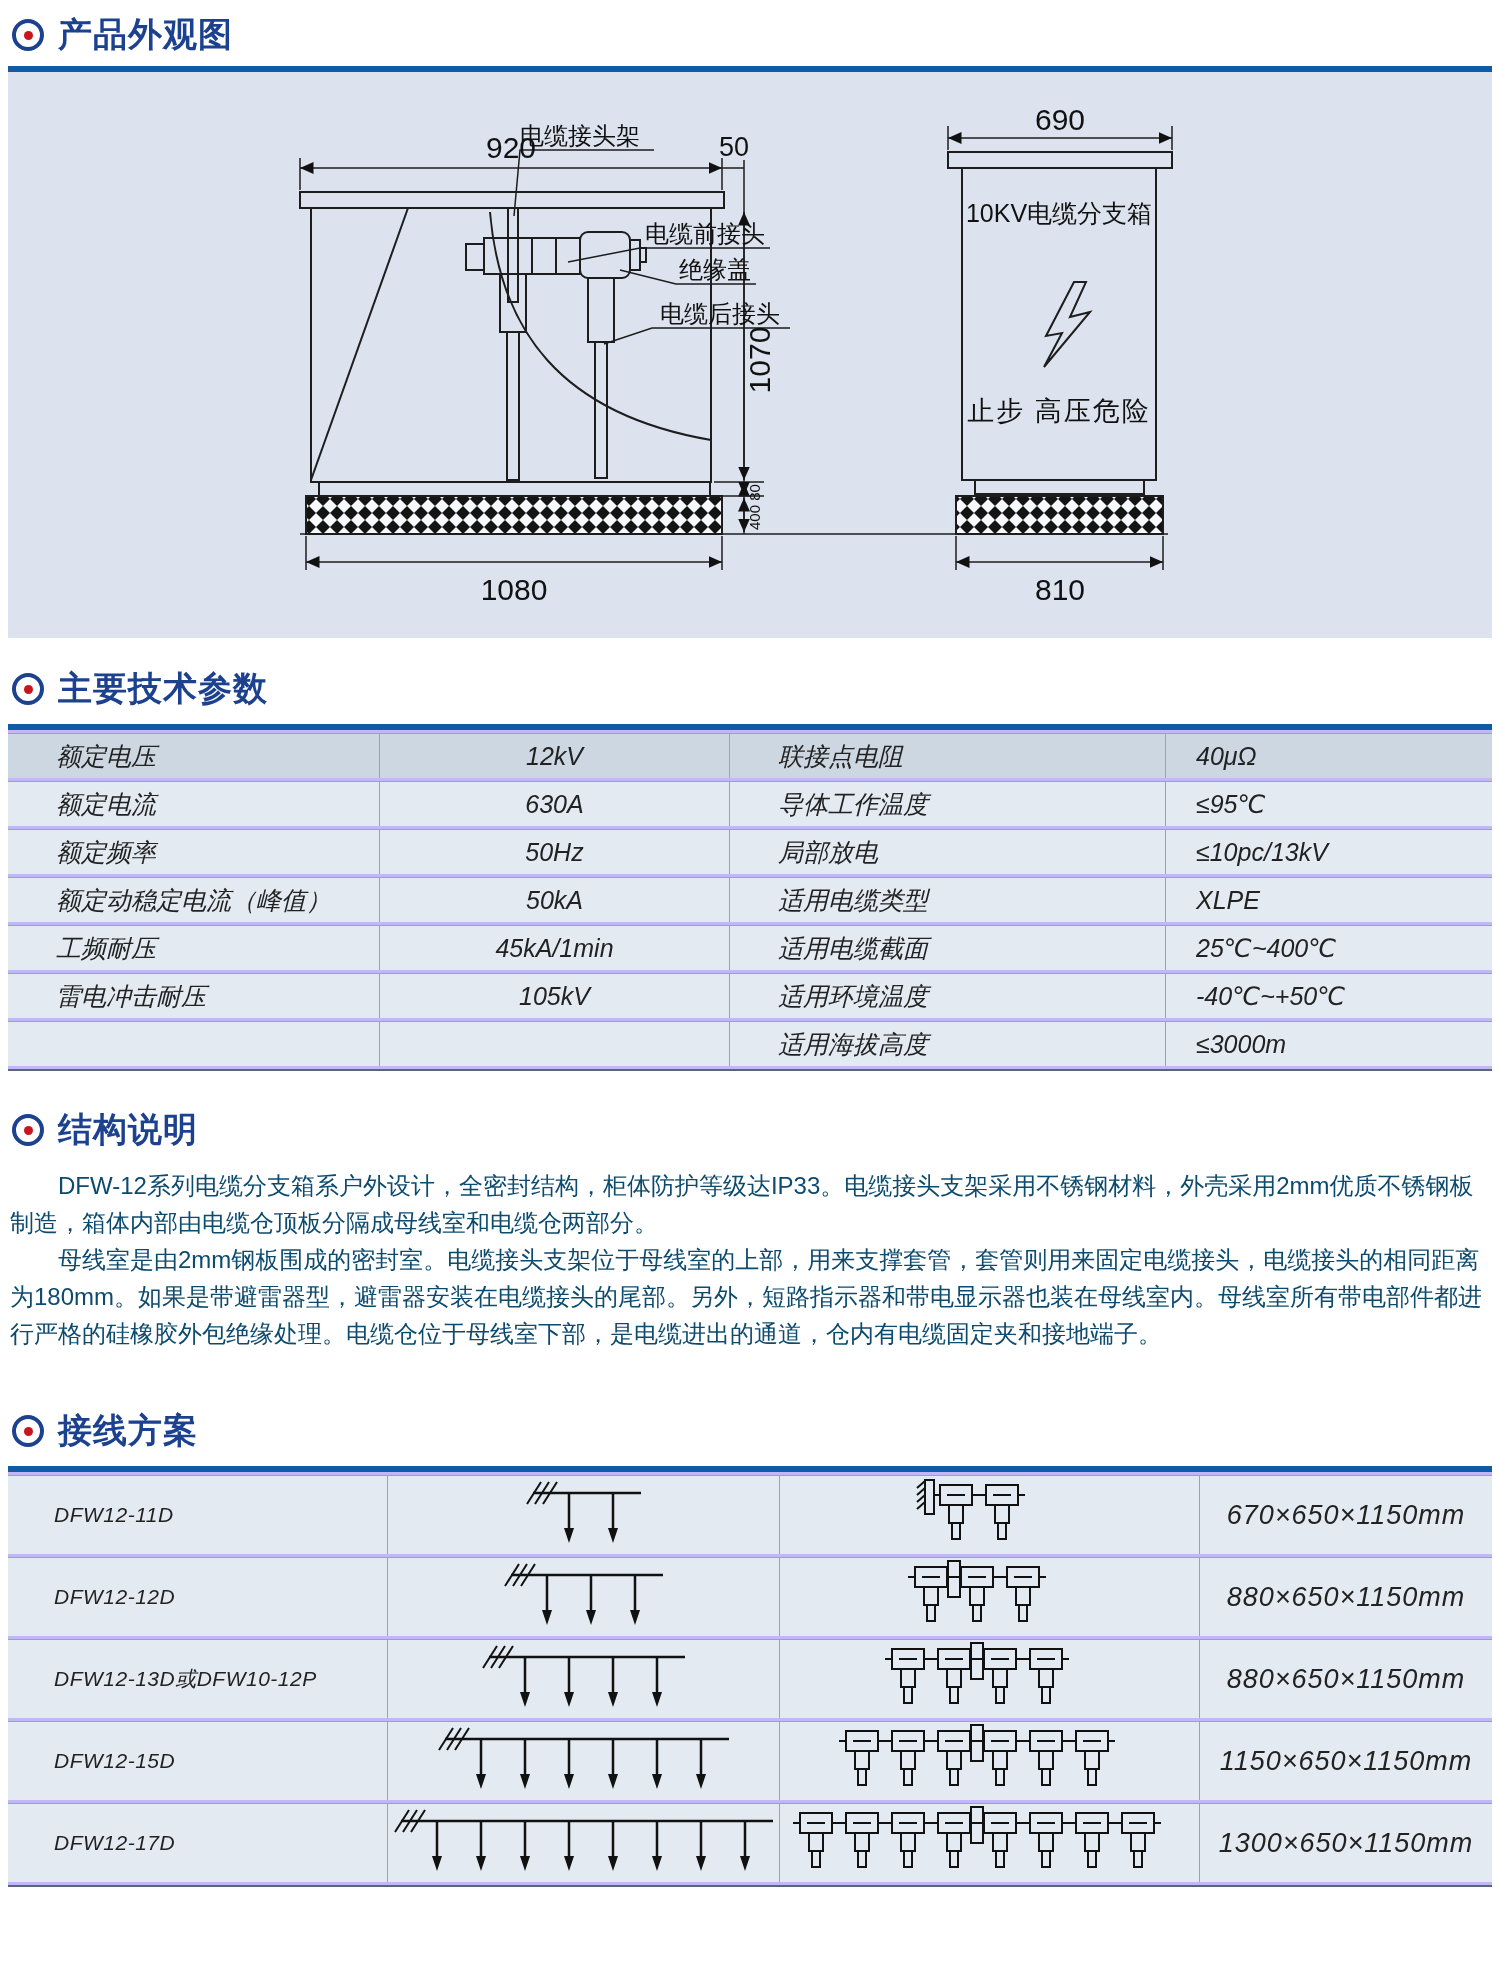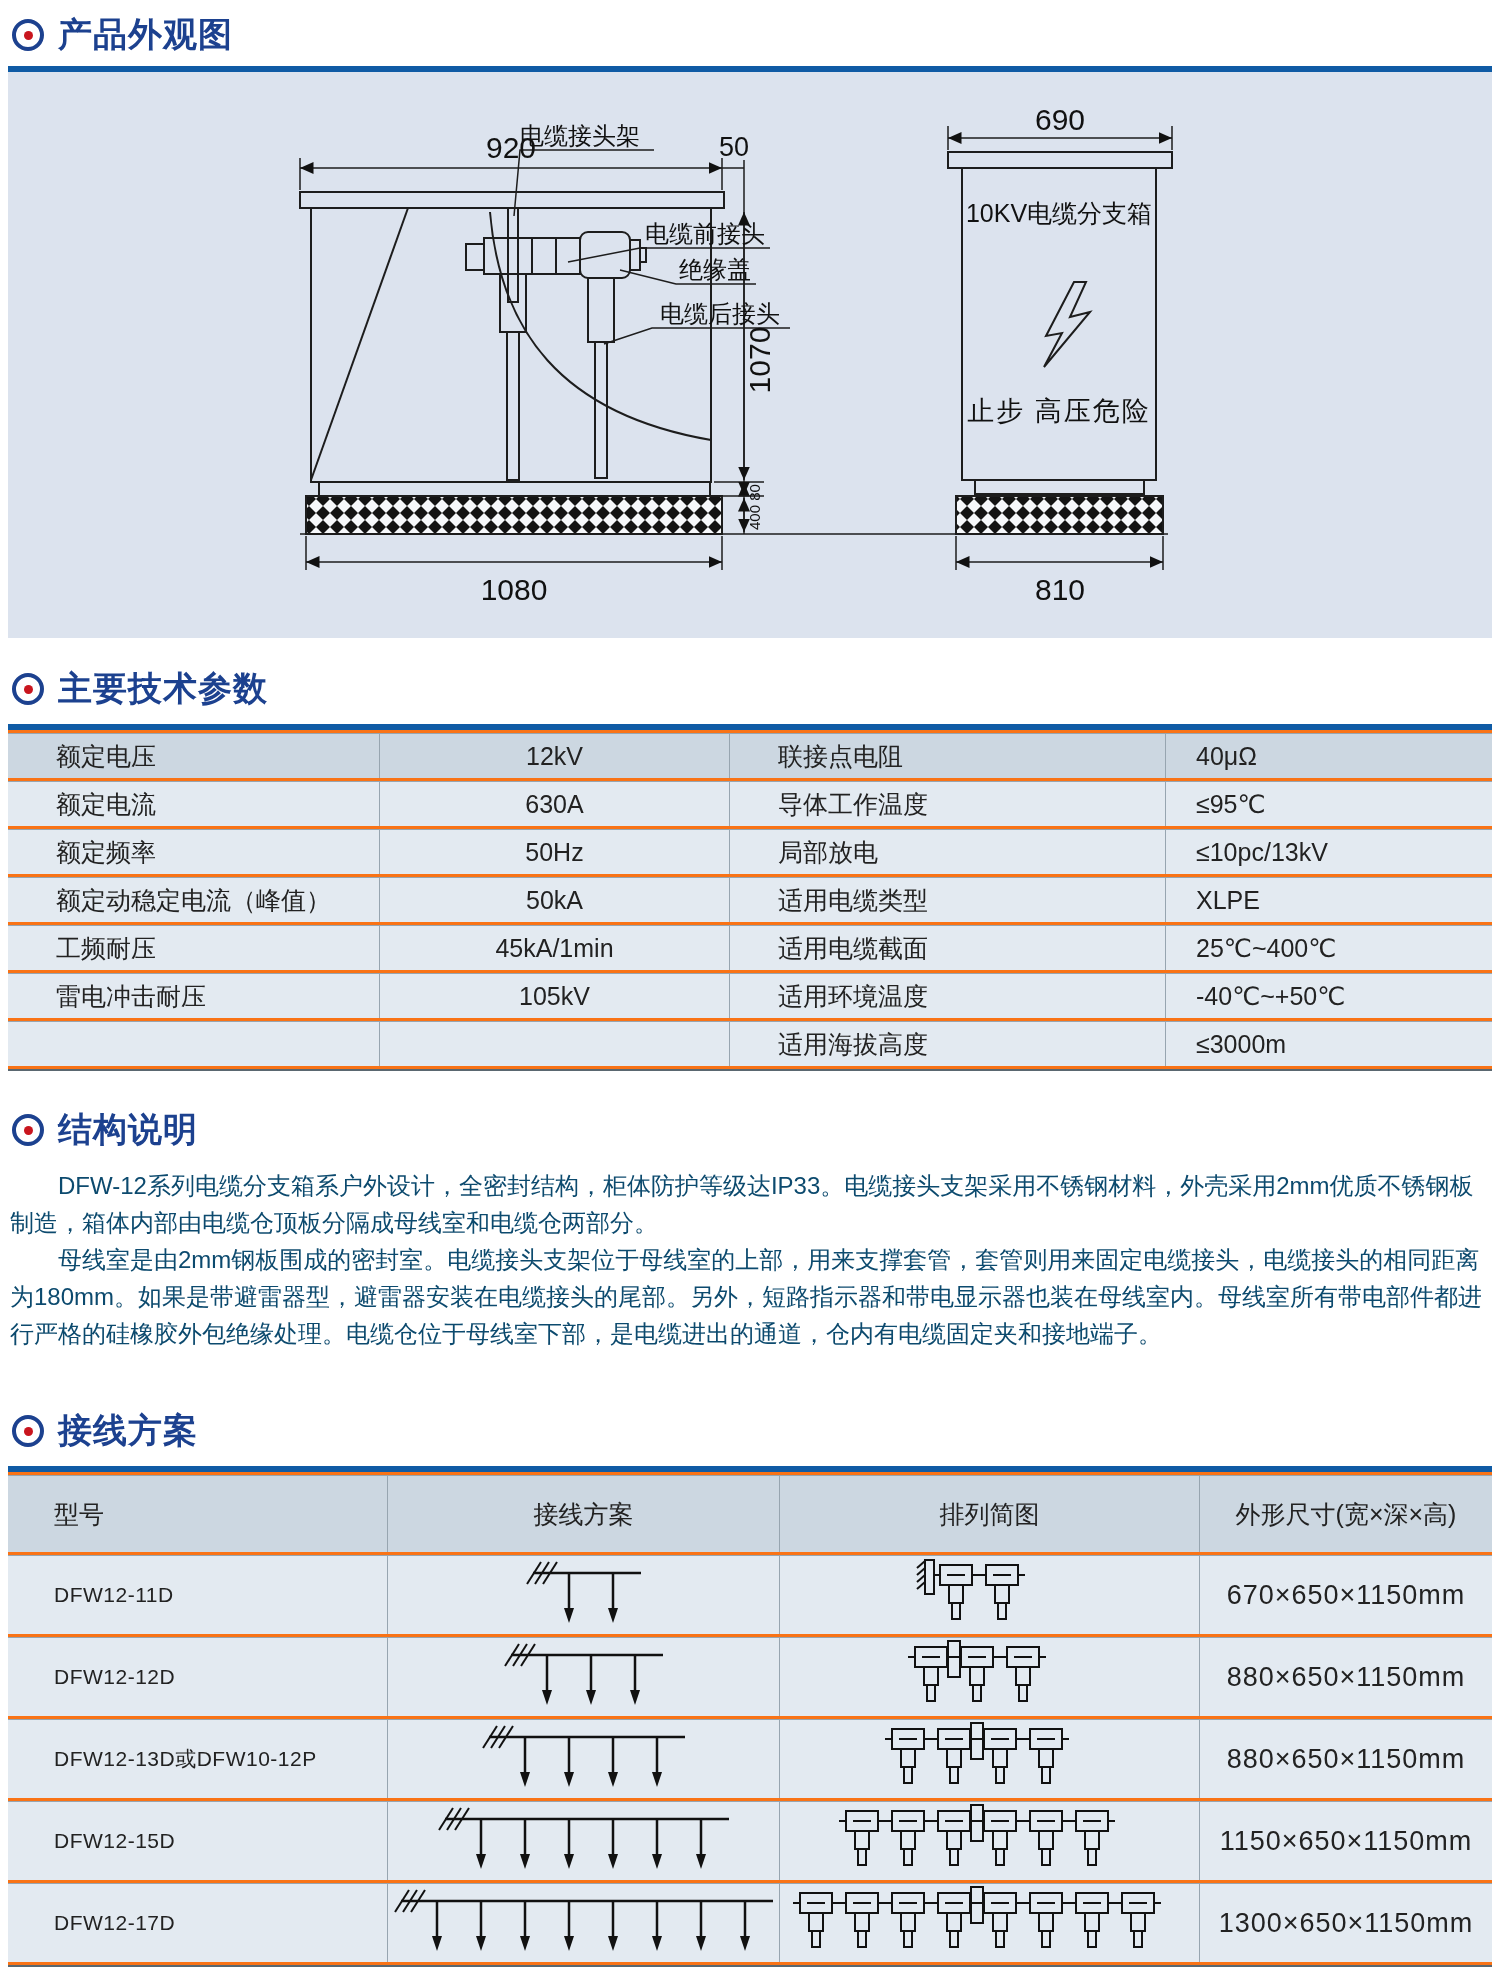--- a/index.html
+++ b/index.html
@@ -13,23 +13,23 @@
     display:flex;align-items:center;justify-content:center;flex:0 0 auto;
   }
   .sec-head .bullet i{display:block;width:9px;height:9px;border-radius:50%;background:#c9151e;}
   .sec-head .t{font-size:34px;font-weight:600;color:#1c418f;letter-spacing:1px;}
   .blue-rule{height:6px;background:#0f5ba5;margin:8px 8px 0 8px;}
   .panel{position:relative;margin:0 8px;height:566px;background:#dce3ee;}
   .panel svg{display:block;}
 
   table{table-layout:fixed;}
   .tech-table,.wire-table{
-    width:1484px;margin:12px 8px 0 8px;background:#f97316;
+    width:1484px;margin:12px 8px 0 8px;background:#c4b5fd;
     border-collapse:separate;border-spacing:0 3px;
-    border-top:6px solid #0f5ba5;border-bottom:2px solid #5a6770;
+    border-top:6px solid #0f5ba5;border-bottom:2px solid #5a6770;font-style:italic;
   }
   .tech-table td{
     height:42px;background:#e3eaf1;font-size:25px;
     border-top:1px solid #97a5b0;border-right:1px solid #97a5b0;vertical-align:middle;
   }
   .tech-table tr td:last-child{border-right:none;}
   .tech-table tr:first-child td{background:#ccd7e1;}
   .tech-table td.lab{padding-left:48px;text-align:left;}
   .tech-table td.val{text-align:center;}
   .tech-table td.val2{text-align:left;padding-left:30px;}
@@ -238,26 +238,20 @@
 </div>
 
 <table class="wire-table">
   <colgroup>
       <col style="width:380px">
       <col style="width:392px">
       <col style="width:420px">
       <col style="width:292px">
     </colgroup>
   <tbody>
-      <tr>
-    <th class="model-h">型号</th>
-    <th>接线方案</th>
-    <th>排列简图</th>
-    <th>外形尺寸(宽×深×高)</th>
-  </tr>
   <tr>
     <td class="model">DFW12-11D</td>
     <td><svg viewBox="0 0 122 66" width="122" height="66">
             <line x1="4" y1="24" x2="18" y2="2" stroke="#111" stroke-width="2"></line>
             <line x1="12" y1="24" x2="26" y2="2" stroke="#111" stroke-width="2"></line>
             <line x1="20" y1="24" x2="34" y2="2" stroke="#111" stroke-width="2"></line>
             <line x1="10" y1="13" x2="118" y2="13" stroke="#111" stroke-width="2.5"></line>
             <line x1="46" y1="13" x2="46" y2="50" stroke="#111" stroke-width="2.5"></line>
             <polygon points="41,48 51,48 46,63" fill="#111"></polygon>
             <line x1="90" y1="13" x2="90" y2="50" stroke="#111" stroke-width="2.5"></line>

